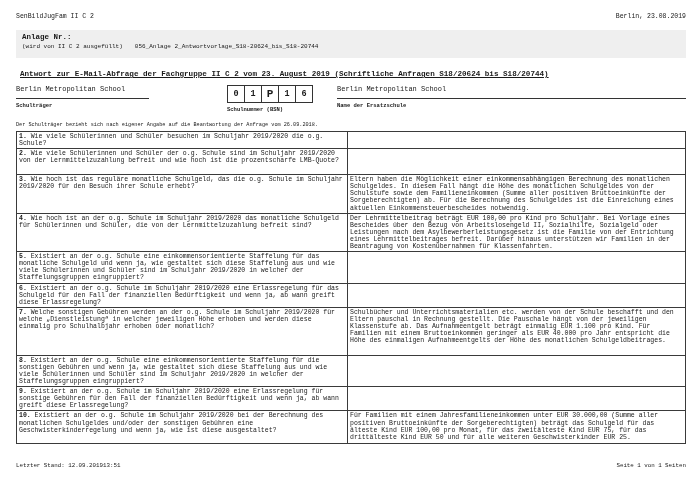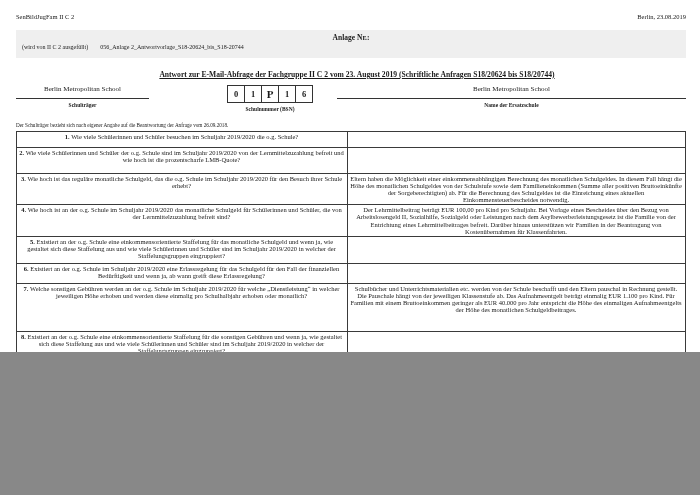--- a/index.html
+++ b/index.html
@@ -1,41 +1,40 @@
 <!DOCTYPE html>
 <html><head>
 <meta charset="utf-8">
 <style>
   html,body{margin:0;padding:0;background:#888;}
   .page{
     position:relative;
-    width:700px;height:352px;
+    width:700px;height:495px;
     background:#ffffff;
-    font-family:Liberation Serif, serif;
+    font-family:Liberation Mono, monospace;
     color:#1a1a1a;
     overflow:hidden;
     box-sizing:border-box;
-    text-align:center;
   }
   
   .org{position:absolute;left:16px;top:13px;font-size:6.5px;}
   .place-date{position:absolute;right:14px;top:13px;font-size:6.5px;}
 
   
   .anlage-box{
     position:absolute;left:16px;right:14px;top:30px;height:28px;
     background:#efefef;
     padding:3px 6px;box-sizing:border-box;
   }
   .anlage-label{font-size:7.5px;font-weight:bold;}
   .anlage-sub{font-size:6px;margin-top:2px;display:flex;gap:12px;}
 
   
   .doc-title{
-    position:absolute;left:28px;right:14px;top:70px;
+    position:absolute;left:20px;right:14px;top:70px;
     font-size:7.6px;font-weight:bold;text-decoration:underline;
     white-space:nowrap;
   }
 
   
   .form-strip{position:absolute;left:16px;right:14px;top:85px;height:36px;}
   .field{position:absolute;top:0;}
   .field .value{font-size:7px;padding-bottom:5px;}
   .field .rule{border-bottom:1.4px solid #333;}
   .field .label{font-size:5.5px;font-weight:bold;margin-top:2.5px;}

